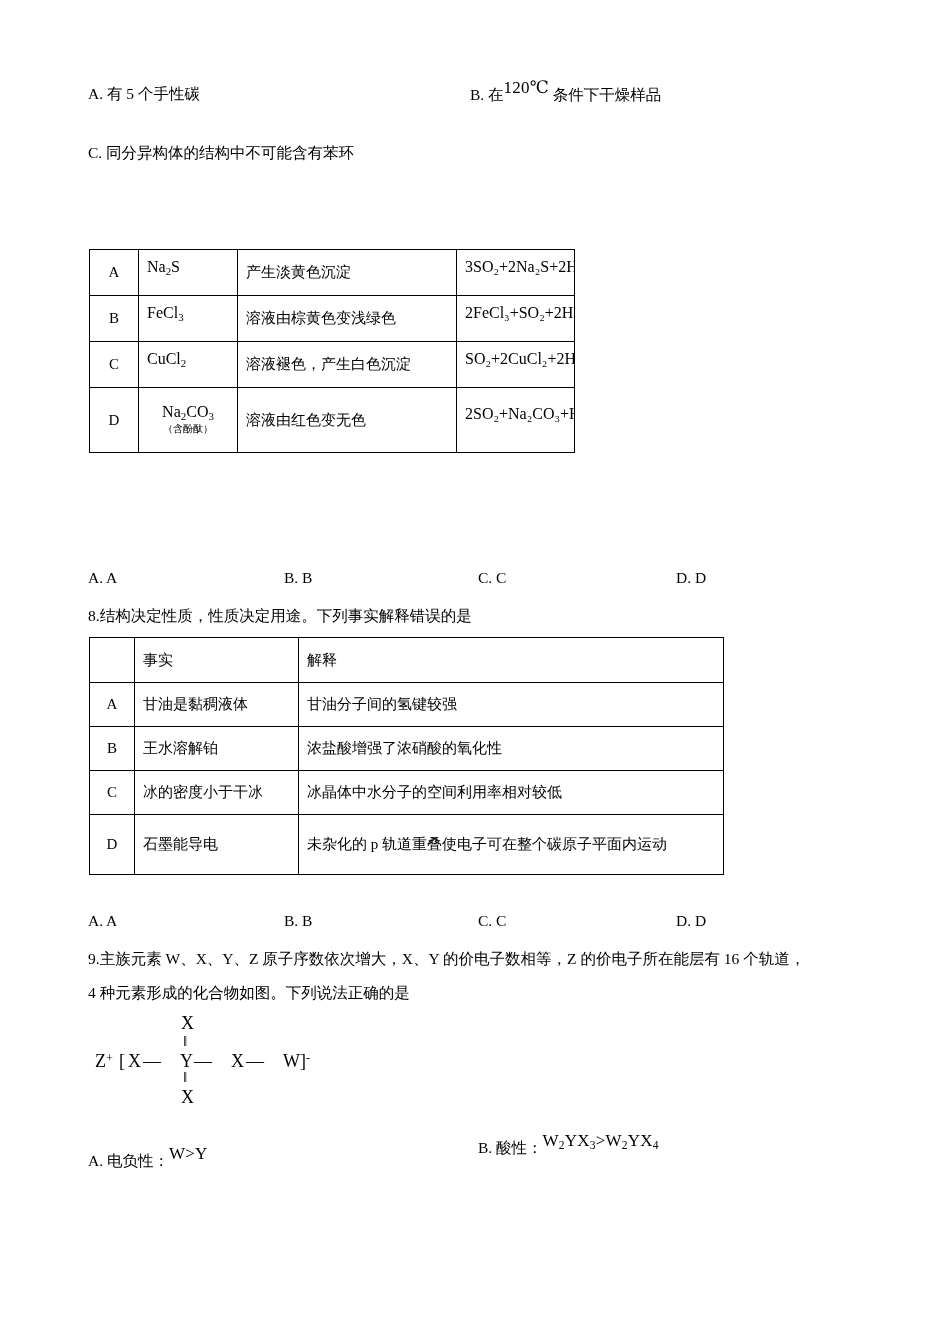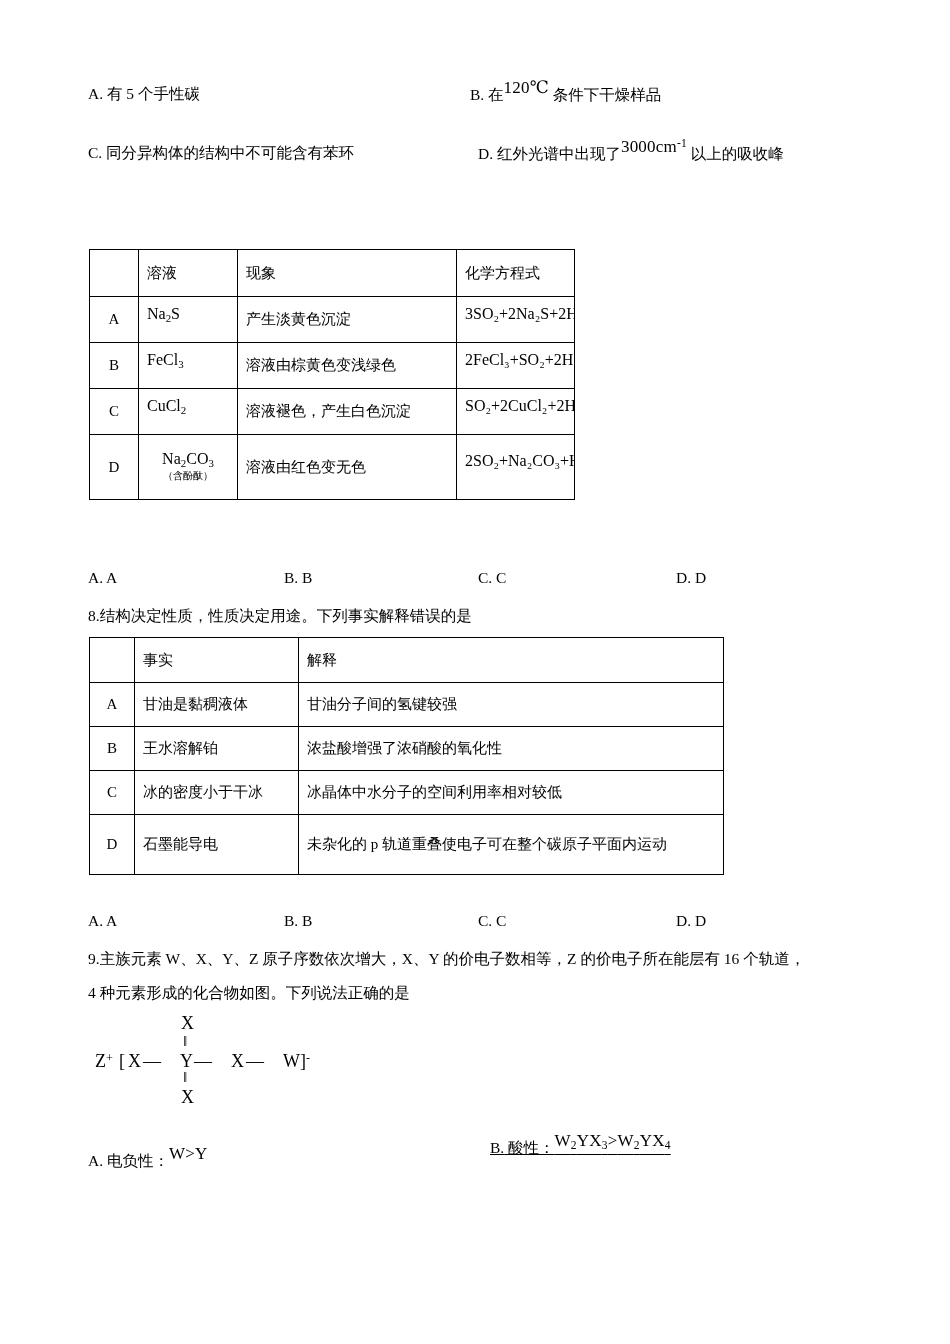--- a/index.html
+++ b/index.html
@@ -128,35 +128,24 @@
     <span>B.</span>
     <span class="cjk">在</span><span class="frm">120℃</span>
     <span class="cjk">条件下干燥样品</span>
   </div>
 
   <div class="row" style="left:88px; top:145px;">
     <span>C.</span>
     <span class="cjk">同分异构体的结构中不可能含有苯环</span>
   </div>
 
-  <div class="row" style="left:478px; top:145px;">
-    <span>D.</span>
-    <span class="cjk">红外光谱中出现了</span><span class="frm"><span>3000cm</span><sup>-1</sup></span>
-    <span class="cjk">以上的吸收峰</span>
-  </div>
 
 
   <table class="tbl1">
     <tbody>
-        <tr class="hdr">
-      <td class="c-idx"></td>
-      <td class="c-sol">溶液</td>
-      <td class="c-phe">现象</td>
-      <td class="c-eqn">化学方程式</td>
-    </tr>
     <tr>
       <td class="c-idx">A</td>
       <td class="c-sol"><span class="frm-sm"><span>Na</span><sub>2</sub><span>S</span></span></td>
       <td class="c-phe">产生淡黄色沉淀</td>
       <td class="c-eqn">
             <span class="eqn-cell frm-sm">3SO₂+2Na₂S+2H₂O=3S↓+4NaHSO₃</span>
           </td>
     </tr>
     <tr>
       <td class="c-idx">B</td>
@@ -259,19 +248,19 @@
     <span class="lbl" style="left:88px; top:56px; font-size:15px;">‖</span>
 
     <span class="lbl" style="left:86px; top:74px;">X</span>
   </div>
 
   <div class="row" style="left:88px; top:1152px;">
     <span>A.</span>
     <span class="cjk">电负性：</span><span class="frm">W&gt;Y</span>
   </div>
 
-  <div class="row" style="left:490px; top:1139px;text-decoration:underline;">
+  <div class="row" style="left:478px; top:1139px;">
     <span>B.</span>
     <span class="cjk">酸性：</span><span class="frm"><span>W</span><sub>2</sub><span>YX</span><sub>3</sub><span>&gt;</span><span>W</span><sub>2</sub><span>YX</span><sub>4</sub></span>
   </div>
 
 
 </div>
 
 </body></html>

